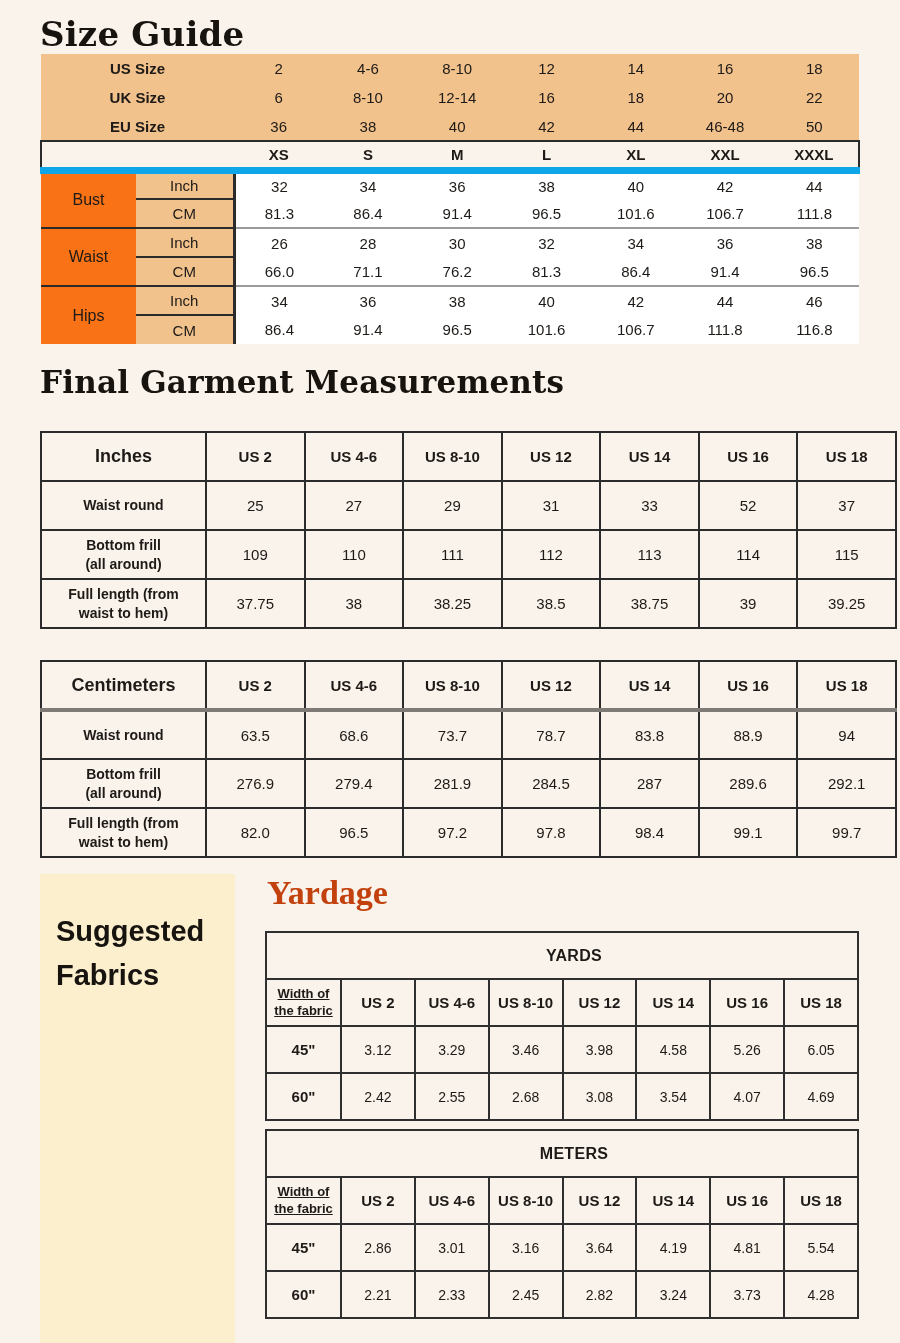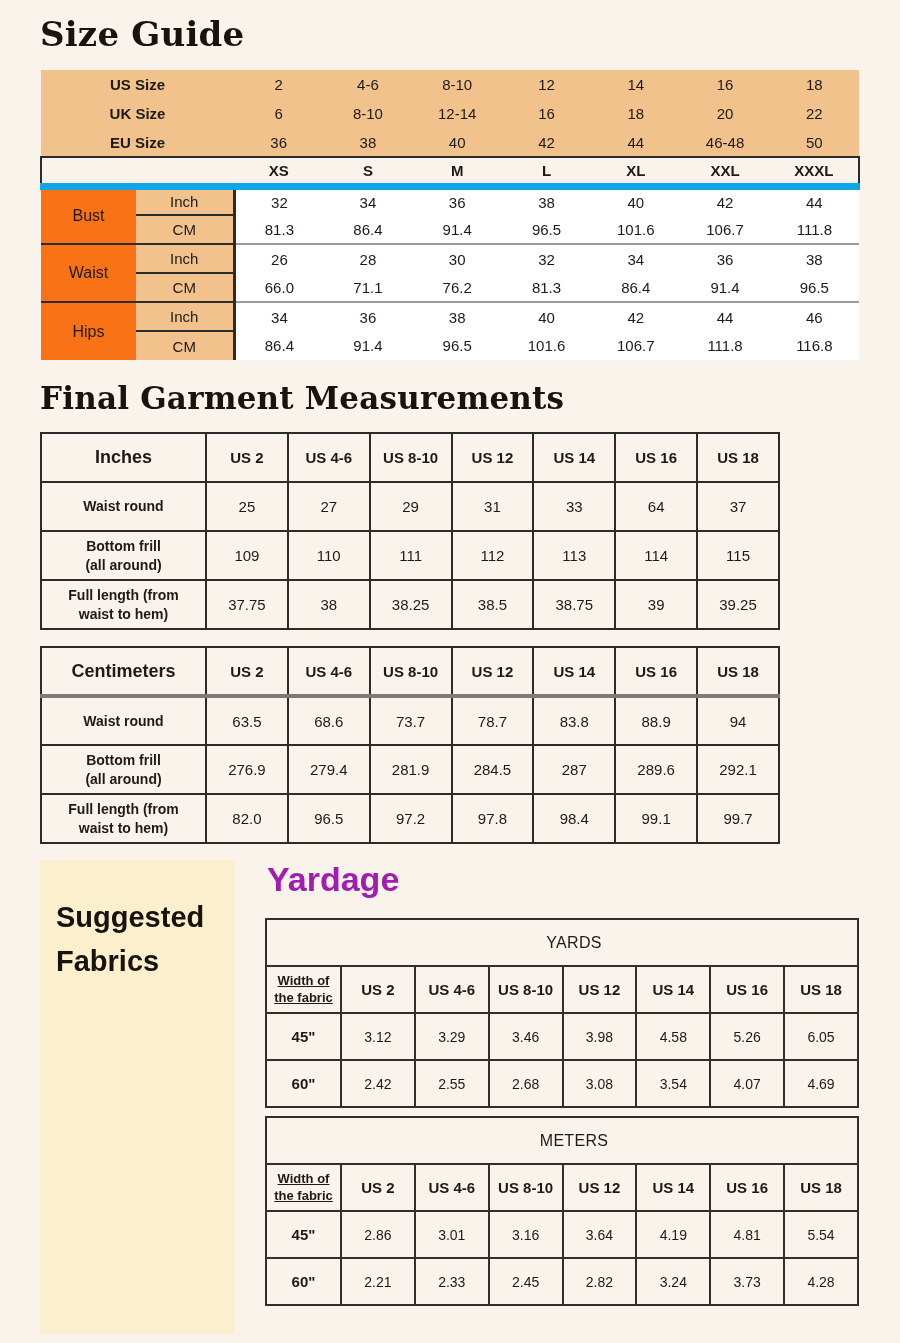--- a/index.html
+++ b/index.html
@@ -13,61 +13,61 @@
     font-family:"DejaVu Serif", serif; font-weight:700; color:#17130f;
     margin:0; letter-spacing:0.2px;
   }
   #size-guide-title { font-size:34px; margin:10px 0 0 40px; padding-top:4px; }
   #garment-title    { font-size:31px; margin:20px 0 0 40px; }
 
   
   table { border-collapse:collapse; table-layout:fixed; }
   th, td { padding:0; text-align:center; vertical-align:middle; font-weight:normal; }
 
-  .size-table { width:820px; margin:16px 0 0 40px; font-size:15px; }
+  .size-table { width:820px; margin:0 0 0 40px; font-size:15px; }
   .size-table tr { height:29px; }
   .size-table .sys > * { background:#f2c28d; }
   .size-table .sys th { font-weight:bold; }
   .size-table tr.letters > * { border-top:2px solid #2b2b2b; border-bottom:7px solid #0ea5e9; }
   .size-table tr.letters > *:first-child { border-left:2px solid #2b2b2b; }
   .size-table tr.letters > *:last-child  { border-right:2px solid #2b2b2b; }
   .size-table tr.letters th { font-weight:bold; font-size:15px; }
   .m-label { background:#f97316; font-weight:normal; font-size:16px; }
   .unit    { background:#f2c28d; font-size:15px; }
   .unit.inch { border-bottom:2px solid #2b2b2b; }
   .val { background:#ffffff; font-size:15px; }
   .first-val { border-left:3px solid #2b2b2b; }
   tr.group-start .m-label, tr.group-start .unit { border-top:2px solid #2b2b2b; }
   tr.group-start .val { border-top:2px solid #9b9b9b; }
 
   
-  .garment { width:740px; margin:16px 0 14px 40px; }
+  .garment { width:857px; margin:31px 0 14px 40px; }
   .garment tr { height:49px; }
   .garment th, .garment td { border:2px solid #2b2b2b; }
   .garment .unit-h { font-weight:bold; font-size:18px; }
   .garment .col-h  { font-weight:bold; font-size:15px; }
   .garment .row-label { font-weight:bold; font-size:14px; white-space:pre-line; line-height:1.3; }
   .garment td { font-size:15px; }
   .garment.cm thead th { border-bottom:4px solid #7e7a75; }
 
   
   .bottom { display:flex; margin:16px 0 0 40px; }
   .fabrics-panel {
     width:195px; height:474px; box-sizing:border-box;
     background:#fcefce; padding:36px 14px 12px 16px; flex:none;
   }
   .fabrics-title { font-size:29px; font-weight:bold; line-height:1.5; white-space:pre-line; margin:0; color:#17130f; }
   .fabrics-body  { font-size:27px; line-height:1.62; white-space:pre-line; margin:54px 0 0 0; }
 
   .yardage-col { margin-left:30px; }
-  .yardage-title { font-size:34px; font-weight:bold; margin:0 0 0 2px; color:#a21caf; }
+  .yardage-title { font-size:34px; font-weight:bold; margin:0 0 0 2px; color:#c2410c;font-family:Liberation Serif, serif; }
   .yardage { width:594px; margin-top:19px; }
   .yardage tr { height:47px; }
   .yardage th, .yardage td { border:2px solid #2f2f2f; }
-  .yardage .band th { font-weight:normal; font-size:16px; letter-spacing:0.3px;padding-left:24px; }
+  .yardage .band th { font-weight:bold; font-size:16px; letter-spacing:0.3px;padding-left:24px; }
   .yardage .col-h { font-weight:bold; font-size:15px; }
   .yardage .width-label { font-weight:bold; font-size:13px; white-space:pre-line; line-height:1.25;text-decoration:underline; }
   .yardage .row-label { font-weight:bold; font-size:15px; }
   .yardage td { font-size:14px; }
   .yardage.meters { margin-top:8px; }
 </style>
 </head>
 <body>
 
 <h1 class="serif-heading" id="size-guide-title">Size Guide</h1>
@@ -220,21 +220,21 @@
     </tr>
   </thead>
   <tbody>
     <tr>
       <th class="row-label">Waist round</th>
       <td>25</td>
       <td>27</td>
       <td>29</td>
       <td>31</td>
       <td>33</td>
-      <td>64</td>
+      <td>52</td>
       <td>37</td>
     </tr>
     <tr>
       <th class="row-label">Bottom frill
 (all around)</th>
       <td>109</td>
       <td>110</td>
       <td>111</td>
       <td>112</td>
       <td>113</td>

